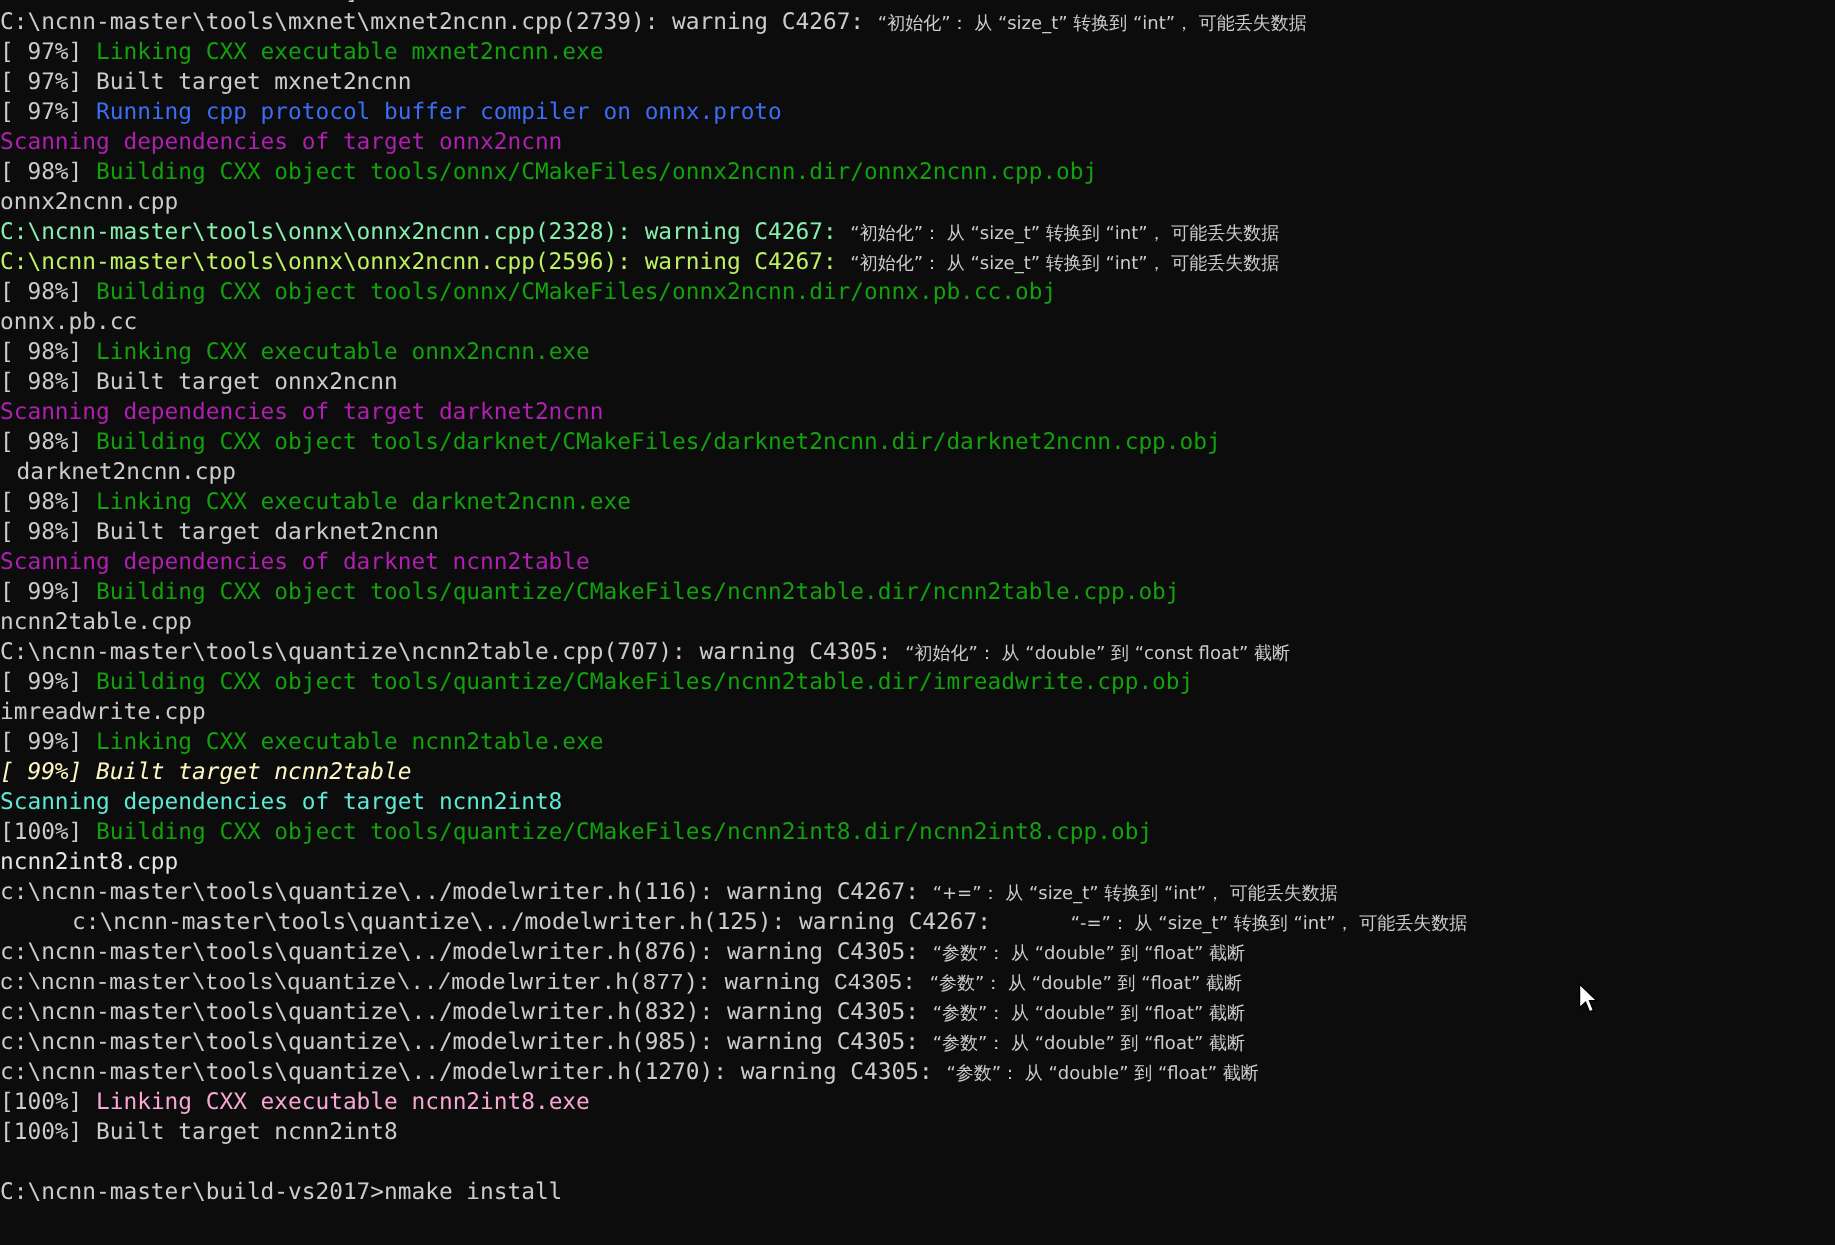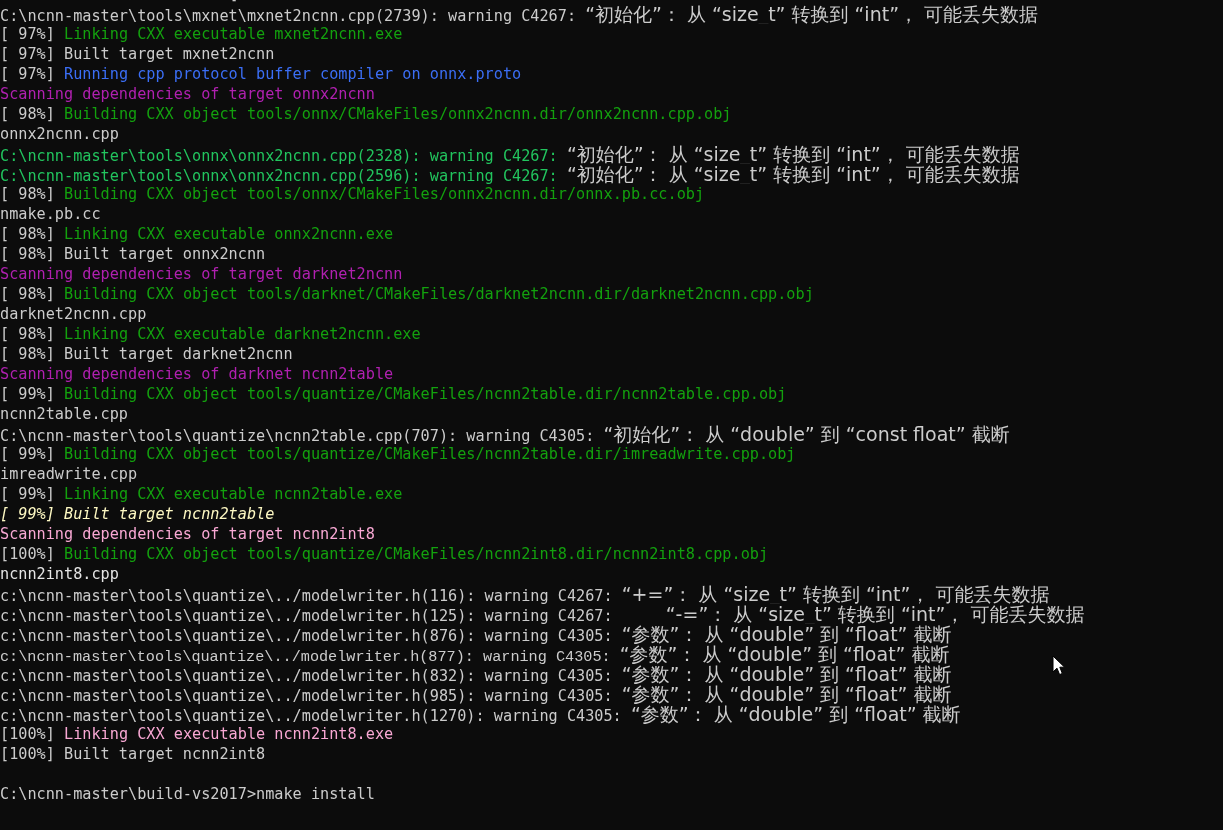--- a/index.html
+++ b/index.html
@@ -53,21 +53,21 @@
     font-family: "DejaVu Sans Mono", monospace;
     font-size: 15.2px;
     line-height: 20px;
   }
   .c-white   { color: #cccccc; }
   .c-green   { color: #13a10e; }
   .c-blue    { color: #3b6ef5; }
   .c-magenta { color: #b020b0; }
   .cn {
     font-family: "DejaVu Sans", sans-serif;
-    font-size: 19px;
+    font-size: 12px;
   }
   
   #mouse-cursor {
     position: absolute;
     left: 1052px;
     top: 655px;
     width: 14px;
     height: 22px;
     pointer-events: none;
   }
@@ -82,44 +82,44 @@
   </div>
 
   <div id="lines">
       <div class="line"><span class="c-white" style="color: rgb(204, 204, 204);">C:\ncnn-master\tools\mxnet\mxnet2ncnn.cpp(2739): warning C4267: </span><span class="c-white cn" style="color: rgb(204, 204, 204);">“初始化”： 从 “size_t” 转换到 “int”， 可能丢失数据</span></div>
       <div class="line"><span class="c-white" style="color: rgb(204, 204, 204);">[ 97%] </span><span class="c-green" style="color: rgb(19, 161, 14);">Linking CXX executable mxnet2ncnn.exe</span></div>
       <div class="line"><span class="c-white" style="color: rgb(204, 204, 204);">[ 97%] Built target mxnet2ncnn</span></div>
       <div class="line"><span class="c-white" style="color: rgb(204, 204, 204);">[ 97%] </span><span class="c-blue" style="color: rgb(59, 110, 245);">Running cpp protocol buffer compiler on onnx.proto</span></div>
       <div class="line"><span class="c-magenta" style="color: rgb(176, 32, 176);">Scanning dependencies of target onnx2ncnn</span></div>
       <div class="line"><span class="c-white" style="color: rgb(204, 204, 204);">[ 98%] </span><span class="c-green" style="color: rgb(19, 161, 14);">Building CXX object tools/onnx/CMakeFiles/onnx2ncnn.dir/onnx2ncnn.cpp.obj</span></div>
       <div class="line"><span class="c-white" style="color: rgb(204, 204, 204);">onnx2ncnn.cpp</span></div>
-      <div class="line"><span class="c-white" style="color: #22c55e;">C:\ncnn-master\tools\onnx\onnx2ncnn.cpp(2328): warning C4267: </span><span class="c-white cn" style="color: rgb(204, 204, 204);">“初始化”： 从 “size_t” 转换到 “int”， 可能丢失数据</span></div>
-      <div class="line"><span class="c-white" style="color: #22c55e;">C:\ncnn-master\tools\onnx\onnx2ncnn.cpp(2596): warning C4267: </span><span class="c-white cn" style="color: rgb(204, 204, 204);">“初始化”： 从 “size_t” 转换到 “int”， 可能丢失数据</span></div>
+      <div class="line"><span class="c-white" style="color: #86efac;">C:\ncnn-master\tools\onnx\onnx2ncnn.cpp(2328): warning C4267: </span><span class="c-white cn" style="color: rgb(204, 204, 204);">“初始化”： 从 “size_t” 转换到 “int”， 可能丢失数据</span></div>
+      <div class="line"><span class="c-white" style="color: #bef264;">C:\ncnn-master\tools\onnx\onnx2ncnn.cpp(2596): warning C4267: </span><span class="c-white cn" style="color: rgb(204, 204, 204);">“初始化”： 从 “size_t” 转换到 “int”， 可能丢失数据</span></div>
       <div class="line"><span class="c-white" style="color: rgb(204, 204, 204);">[ 98%] </span><span class="c-green" style="color: rgb(19, 161, 14);">Building CXX object tools/onnx/CMakeFiles/onnx2ncnn.dir/onnx.pb.cc.obj</span></div>
-      <div class="line"><span class="c-white" style="color: rgb(204, 204, 204);">nmake.pb.cc</span></div>
+      <div class="line"><span class="c-white" style="color: rgb(204, 204, 204);">onnx.pb.cc</span></div>
       <div class="line"><span class="c-white" style="color: rgb(204, 204, 204);">[ 98%] </span><span class="c-green" style="color: rgb(19, 161, 14);">Linking CXX executable onnx2ncnn.exe</span></div>
       <div class="line"><span class="c-white" style="color: rgb(204, 204, 204);">[ 98%] Built target onnx2ncnn</span></div>
       <div class="line"><span class="c-magenta" style="color: rgb(176, 32, 176);">Scanning dependencies of target darknet2ncnn</span></div>
       <div class="line"><span class="c-white" style="color: rgb(204, 204, 204);">[ 98%] </span><span class="c-green" style="color: rgb(19, 161, 14);">Building CXX object tools/darknet/CMakeFiles/darknet2ncnn.dir/darknet2ncnn.cpp.obj</span></div>
-      <div class="line"><span class="c-white" style="color: rgb(204, 204, 204);">darknet2ncnn.cpp</span></div>
+      <div class="line"><span class="c-white" style="color: rgb(204, 204, 204); margin-left: 11px;">darknet2ncnn.cpp</span></div>
       <div class="line"><span class="c-white" style="color: rgb(204, 204, 204);">[ 98%] </span><span class="c-green" style="color: rgb(19, 161, 14);">Linking CXX executable darknet2ncnn.exe</span></div>
       <div class="line"><span class="c-white" style="color: rgb(204, 204, 204);">[ 98%] Built target darknet2ncnn</span></div>
       <div class="line"><span class="c-magenta" style="color: rgb(176, 32, 176);">Scanning dependencies of darknet ncnn2table</span></div>
       <div class="line"><span class="c-white" style="color: rgb(204, 204, 204);">[ 99%] </span><span class="c-green" style="color: rgb(19, 161, 14);">Building CXX object tools/quantize/CMakeFiles/ncnn2table.dir/ncnn2table.cpp.obj</span></div>
       <div class="line"><span class="c-white" style="color: rgb(204, 204, 204);">ncnn2table.cpp</span></div>
       <div class="line"><span class="c-white" style="color: rgb(204, 204, 204);">C:\ncnn-master\tools\quantize\ncnn2table.cpp(707): warning C4305: </span><span class="c-white cn" style="color: rgb(204, 204, 204);">“初始化”： 从 “double” 到 “const float” 截断</span></div>
       <div class="line"><span class="c-white" style="color: rgb(204, 204, 204);">[ 99%] </span><span class="c-green" style="color: rgb(19, 161, 14);">Building CXX object tools/quantize/CMakeFiles/ncnn2table.dir/imreadwrite.cpp.obj</span></div>
       <div class="line"><span class="c-white" style="color: rgb(204, 204, 204);">imreadwrite.cpp</span></div>
       <div class="line"><span class="c-white" style="color: rgb(204, 204, 204);">[ 99%] </span><span class="c-green" style="color: rgb(19, 161, 14);">Linking CXX executable ncnn2table.exe</span></div>
       <div class="line"><span class="c-white" style="color: #fef9c3; font-style: italic;">[ 99%] Built target ncnn2table</span></div>
-      <div class="line"><span class="c-magenta" style="color: #f9a8d4; text-align: center;">Scanning dependencies of target ncnn2int8</span></div>
+      <div class="line"><span class="c-magenta" style="color: #5eead4; text-align: center;">Scanning dependencies of target ncnn2int8</span></div>
       <div class="line"><span class="c-white" style="color: rgb(204, 204, 204);">[100%] </span><span class="c-green" style="color: rgb(19, 161, 14);">Building CXX object tools/quantize/CMakeFiles/ncnn2int8.dir/ncnn2int8.cpp.obj</span></div>
       <div class="line"><span class="c-white" style="color: #e5e5e5;">ncnn2int8.cpp</span></div>
       <div class="line"><span class="c-white" style="color: rgb(204, 204, 204);">c:\ncnn-master\tools\quantize\../modelwriter.h(116): warning C4267: </span><span class="c-white cn" style="color: rgb(204, 204, 204);">“+=”： 从 “size_t” 转换到 “int”， 可能丢失数据</span></div>
-      <div class="line"><span class="c-white" style="color: rgb(204, 204, 204);">c:\ncnn-master\tools\quantize\../modelwriter.h(125): warning C4267: </span><span class="c-white cn" style="color: rgb(204, 204, 204); margin-left: 44px;">“-=”： 从 “size_t” 转换到 “int”， 可能丢失数据</span></div>
+      <div class="line"><span class="c-white" style="color: rgb(204, 204, 204); padding-left: 48px;">c:\ncnn-master\tools\quantize\../modelwriter.h(125): warning C4267: </span><span class="c-white cn" style="color: rgb(204, 204, 204); margin-left: 44px;">“-=”： 从 “size_t” 转换到 “int”， 可能丢失数据</span></div>
       <div class="line"><span class="c-white" style="color: rgb(204, 204, 204);">c:\ncnn-master\tools\quantize\../modelwriter.h(876): warning C4305: </span><span class="c-white cn" style="color: rgb(204, 204, 204);">“参数”： 从 “double” 到 “float” 截断</span></div>
       <div class="line"><span class="c-white" style="color: rgb(204, 204, 204); font-family: Liberation Mono, monospace;">c:\ncnn-master\tools\quantize\../modelwriter.h(877): warning C4305: </span><span class="c-white cn" style="color: rgb(204, 204, 204);">“参数”： 从 “double” 到 “float” 截断</span></div>
       <div class="line"><span class="c-white" style="color: rgb(204, 204, 204);">c:\ncnn-master\tools\quantize\../modelwriter.h(832): warning C4305: </span><span class="c-white cn" style="color: rgb(204, 204, 204);">“参数”： 从 “double” 到 “float” 截断</span></div>
       <div class="line"><span class="c-white" style="color: rgb(204, 204, 204); margin-top: 28px;">c:\ncnn-master\tools\quantize\../modelwriter.h(985): warning C4305: </span><span class="c-white cn" style="color: rgb(204, 204, 204);">“参数”： 从 “double” 到 “float” 截断</span></div>
       <div class="line"><span class="c-white" style="color: rgb(204, 204, 204);">c:\ncnn-master\tools\quantize\../modelwriter.h(1270): warning C4305: </span><span class="c-white cn" style="color: rgb(204, 204, 204);">“参数”： 从 “double” 到 “float” 截断</span></div>
       <div class="line"><span class="c-white" style="color: rgb(204, 204, 204);">[100%] </span><span class="c-green" style="color: #f9a8d4; text-align: center;">Linking CXX executable ncnn2int8.exe</span></div>
       <div class="line"><span class="c-white" style="color: rgb(204, 204, 204);">[100%] Built target ncnn2int8</span></div>
       <div class="line"><span class="c-white" style="color: rgb(204, 204, 204);"></span></div>
       <div class="line"><span class="c-white" style="color: rgb(204, 204, 204);">C:\ncnn-master\build-vs2017&gt;nmake install</span></div>
     </div>

